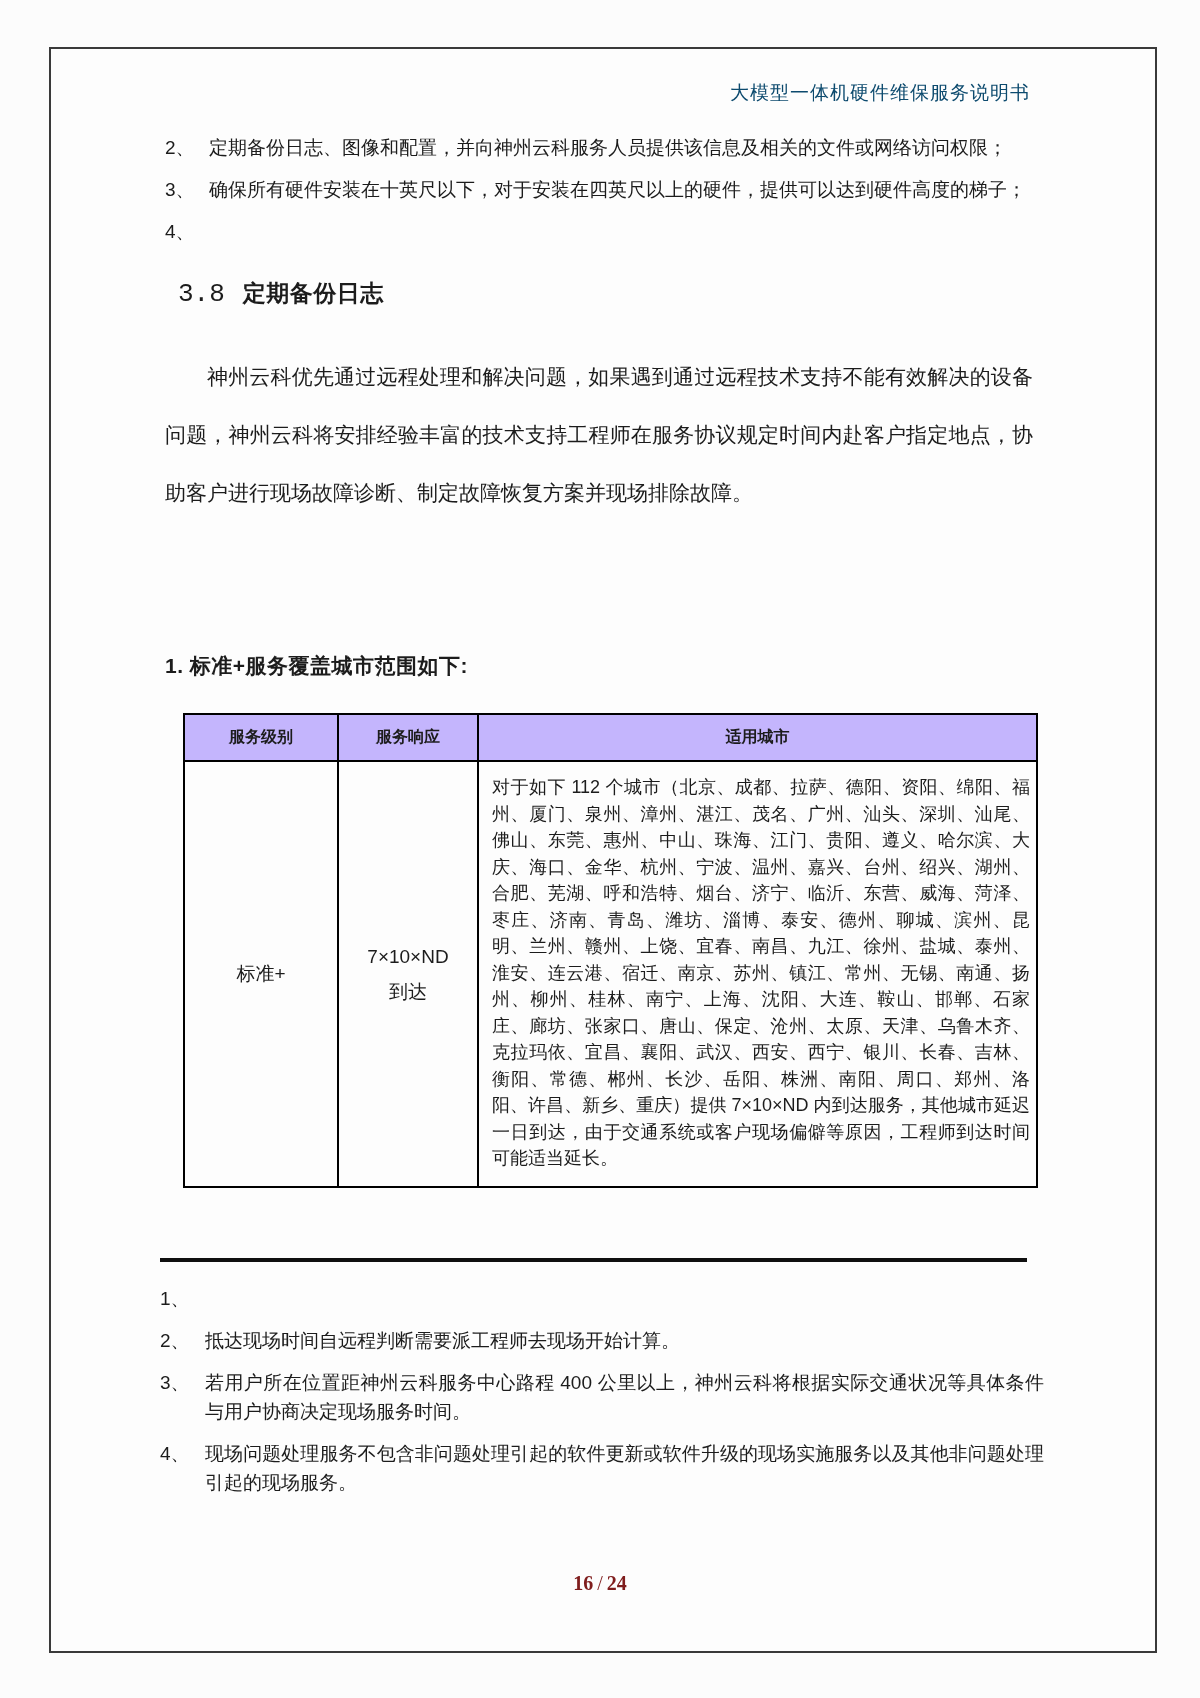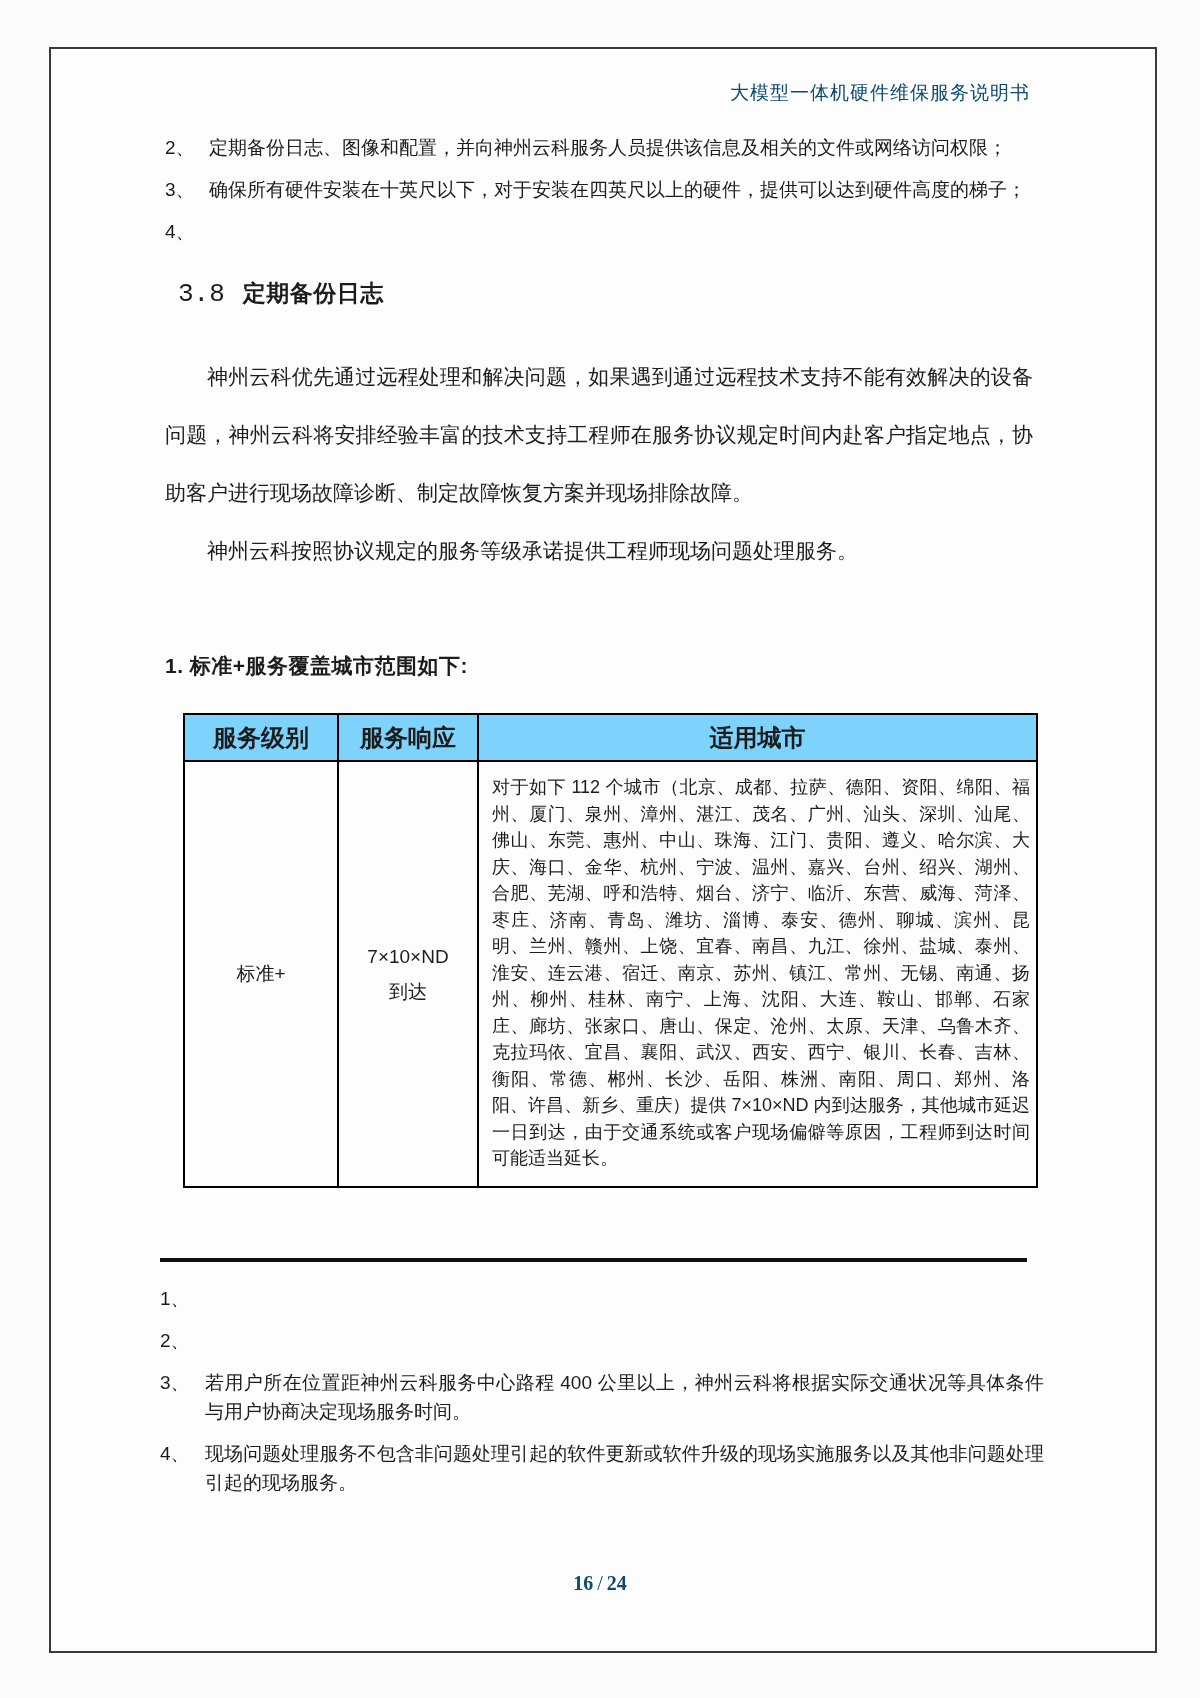--- a/index.html
+++ b/index.html
@@ -36,40 +36,40 @@
   .coverage-heading {
     position:absolute; top:652px; left:165px;
     font-size:21px; font-weight:bold; letter-spacing:0.5px;
   }
   .svc-table {
     position:absolute; top:713px; left:183px; width:853px;
     border-collapse:collapse; table-layout:fixed;
   }
   .svc-table th, .svc-table td { border:2px solid #000; }
   .svc-table th {
-    background:#7dd3fc; height:47px;
-    font-size:24px; font-weight:bold; text-align:center;
+    background:#c4b5fd; height:47px;
+    font-size:16px; font-weight:bold; text-align:center;
   }
   .col-level { width:154px; }
   .col-resp  { width:140px; }
   .col-city  { width:559px; }
   .cell-center { text-align:center; vertical-align:middle; font-size:19px; line-height:35px; }
   .cell-cities {
     vertical-align:top; font-size:18px; line-height:26.5px;
     text-align:justify; padding:12px 6px 14px 13px;
   }
   .notes-rule { position:absolute; top:1258px; left:160px; width:867px; height:4px; background:#101010; }
   .notes { position:absolute; top:1284px; left:160px; width:884px; }
   .notes-label { font-size:19px; font-weight:bold; margin-bottom:22px; }
   .note-item { display:flex; font-size:19px; line-height:29px; margin-bottom:13px; text-align:justify; }
   .note-item .num { width:45px; flex:0 0 45px; }
   .doc-footer {
     position:absolute; top:1572px; left:0; width:1200px; text-align:center;
     font-family:"Liberation Serif","DejaVu Serif",serif;
-    font-size:20px; color:#0c4a6e;
+    font-size:20px; color:#7f1d1d;
   }
   .doc-footer .pg { font-weight:bold; }
   .doc-footer .sep { font-weight:normal; padding:0 4px; }
 </style>
 </head>
 <body>
 
 <div class="page-frame"></div>
 
 <div class="doc-header">大模型一体机硬件维保服务说明书</div>
@@ -87,21 +87,20 @@
     <span class="num">4、</span>
   </div>
 </div>
 
 <div class="section-heading">
   <span class="sec-no">3.8</span><span class="sec-title">定期备份日志</span>
 </div>
 
 <div class="para-block">
   <p>神州云科优先通过远程处理和解决问题，如果遇到通过远程技术支持不能有效解决的设备问题，神州云科将安排经验丰富的技术支持工程师在服务协议规定时间内赴客户指定地点，协助客户进行现场故障诊断、制定故障恢复方案并现场排除故障。</p>
-  <p>神州云科按照协议规定的服务等级承诺提供工程师现场问题处理服务。</p>
 </div>
 
 <div class="coverage-heading">1. 标准+服务覆盖城市范围如下:</div>
 
 <table class="svc-table">
   <colgroup>
     <col class="col-level">
       <col class="col-resp">
       <col class="col-city">
   </colgroup>
@@ -125,20 +124,21 @@
 </table>
 
 <div class="notes-rule"></div>
 
 <div class="notes">
   <div class="note-item">
     <span class="num">1、</span>
   </div>
   <div class="note-item">
     <span class="num">2、</span>
+    <span class="txt">抵达现场时间自远程判断需要派工程师去现场开始计算。</span>
   </div>
   <div class="note-item">
     <span class="num">3、</span>
     <span class="txt">若用户所在位置距神州云科服务中心路程 400 公里以上，神州云科将根据实际交通状况等具体条件与用户协商决定现场服务时间。</span>
   </div>
   <div class="note-item">
     <span class="num">4、</span>
     <span class="txt">现场问题处理服务不包含非问题处理引起的软件更新或软件升级的现场实施服务以及其他非问题处理引起的现场服务。</span>
   </div>
 </div>

